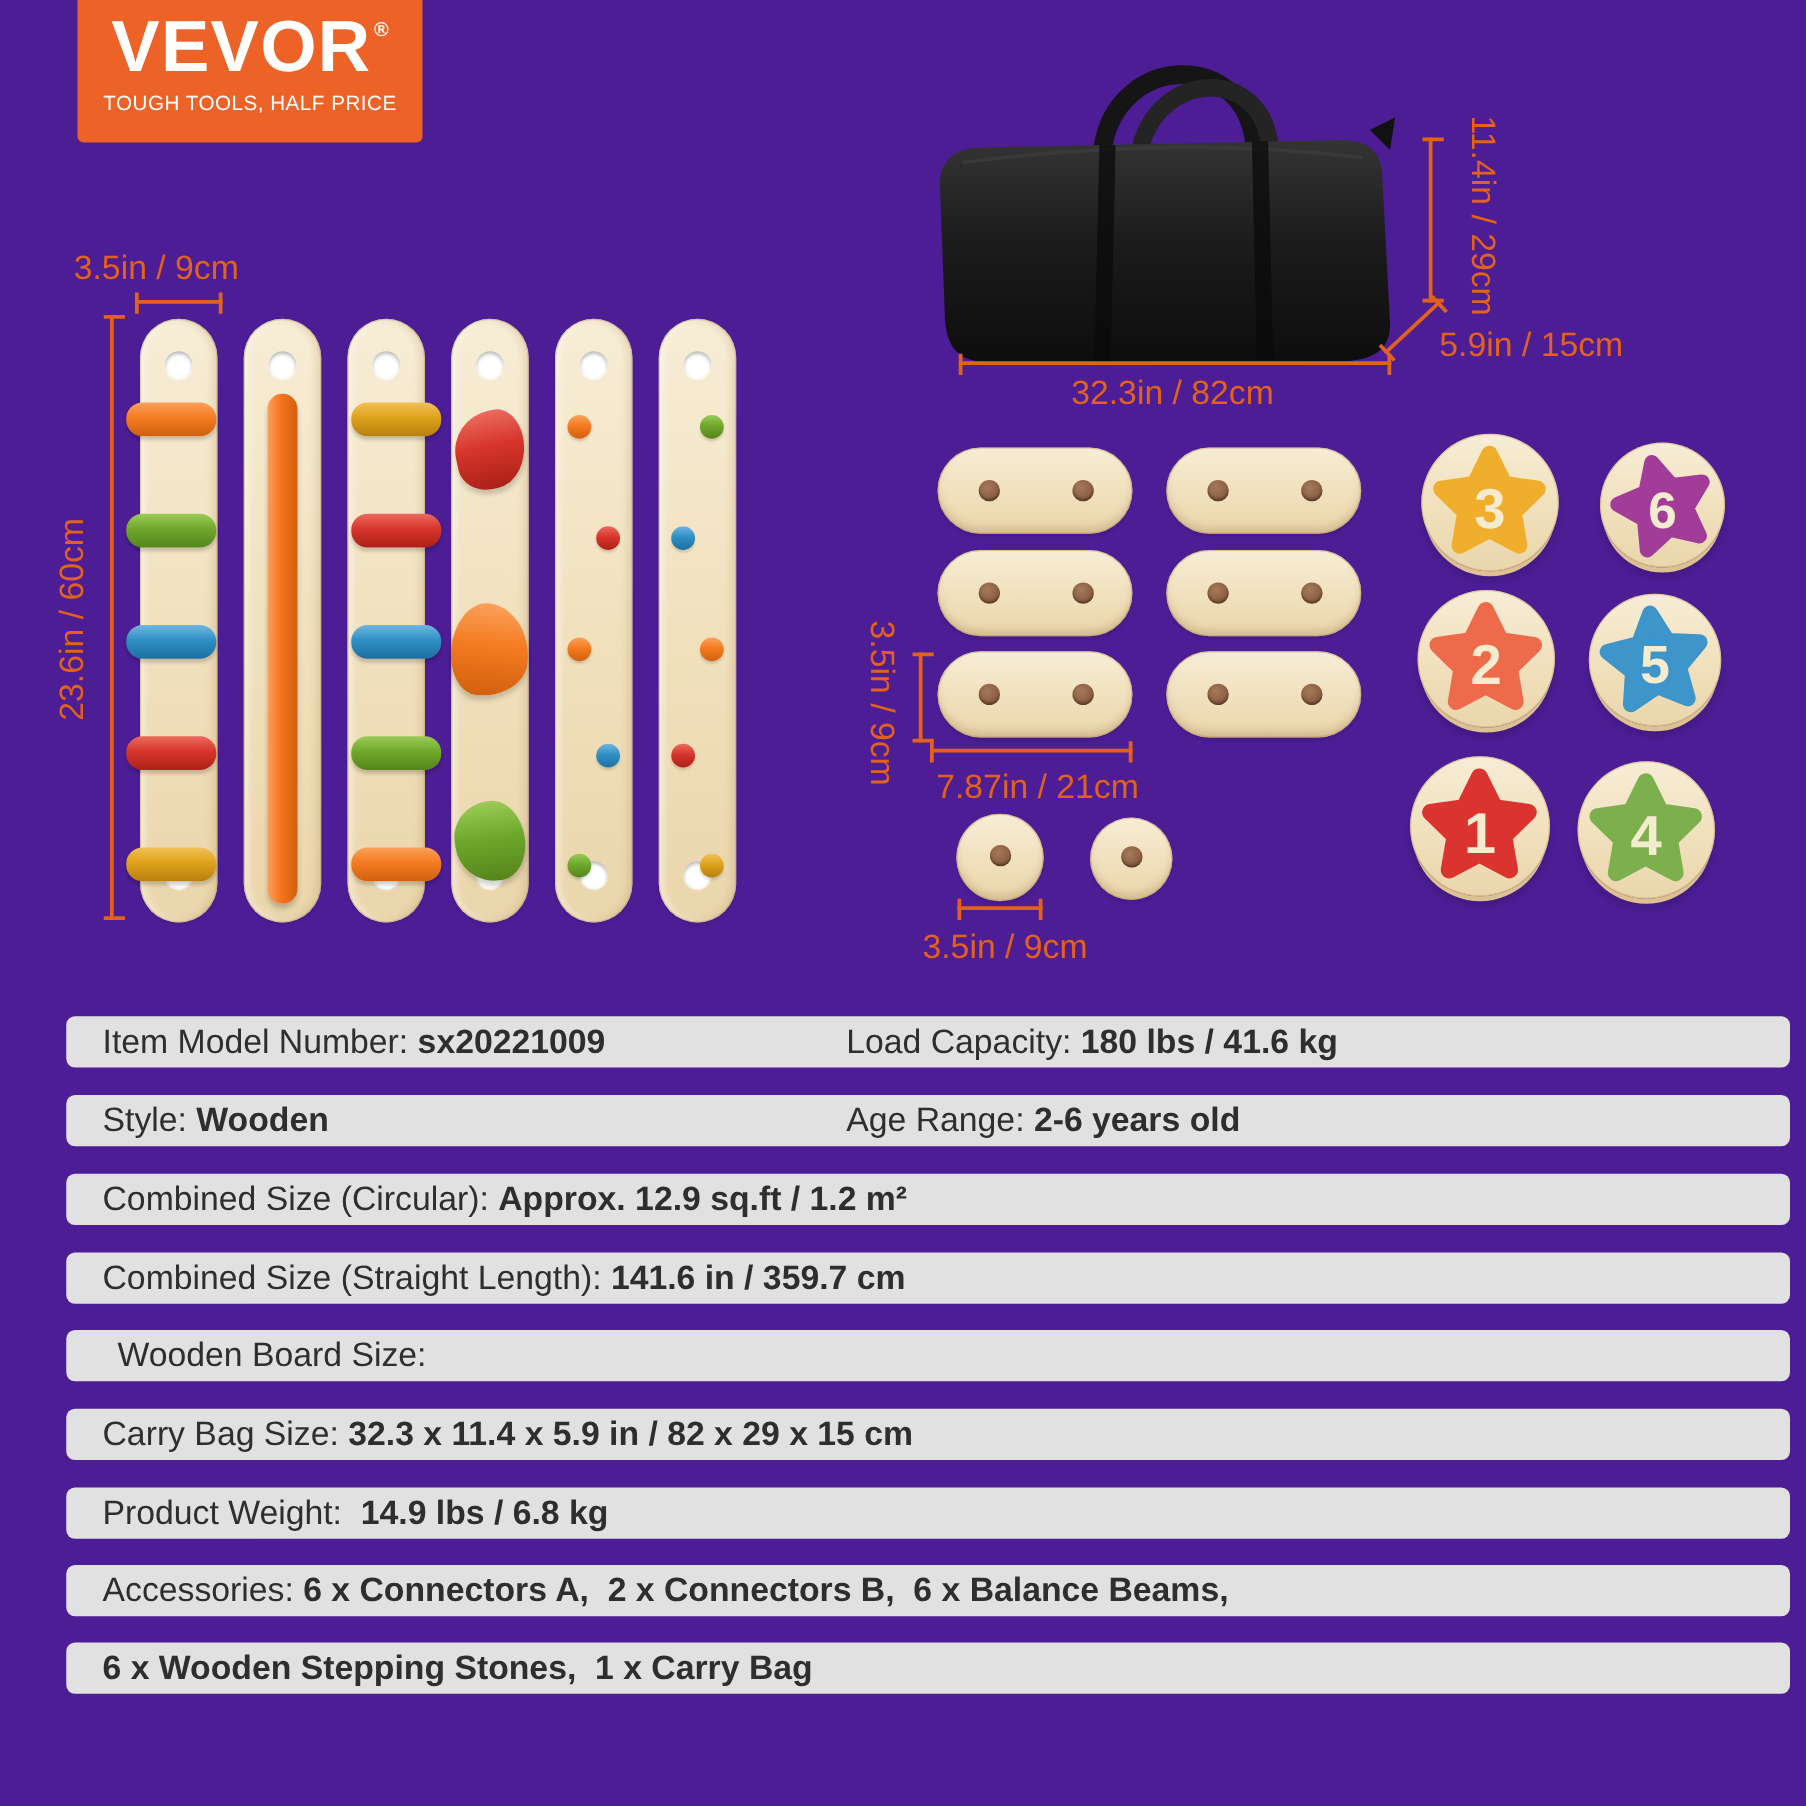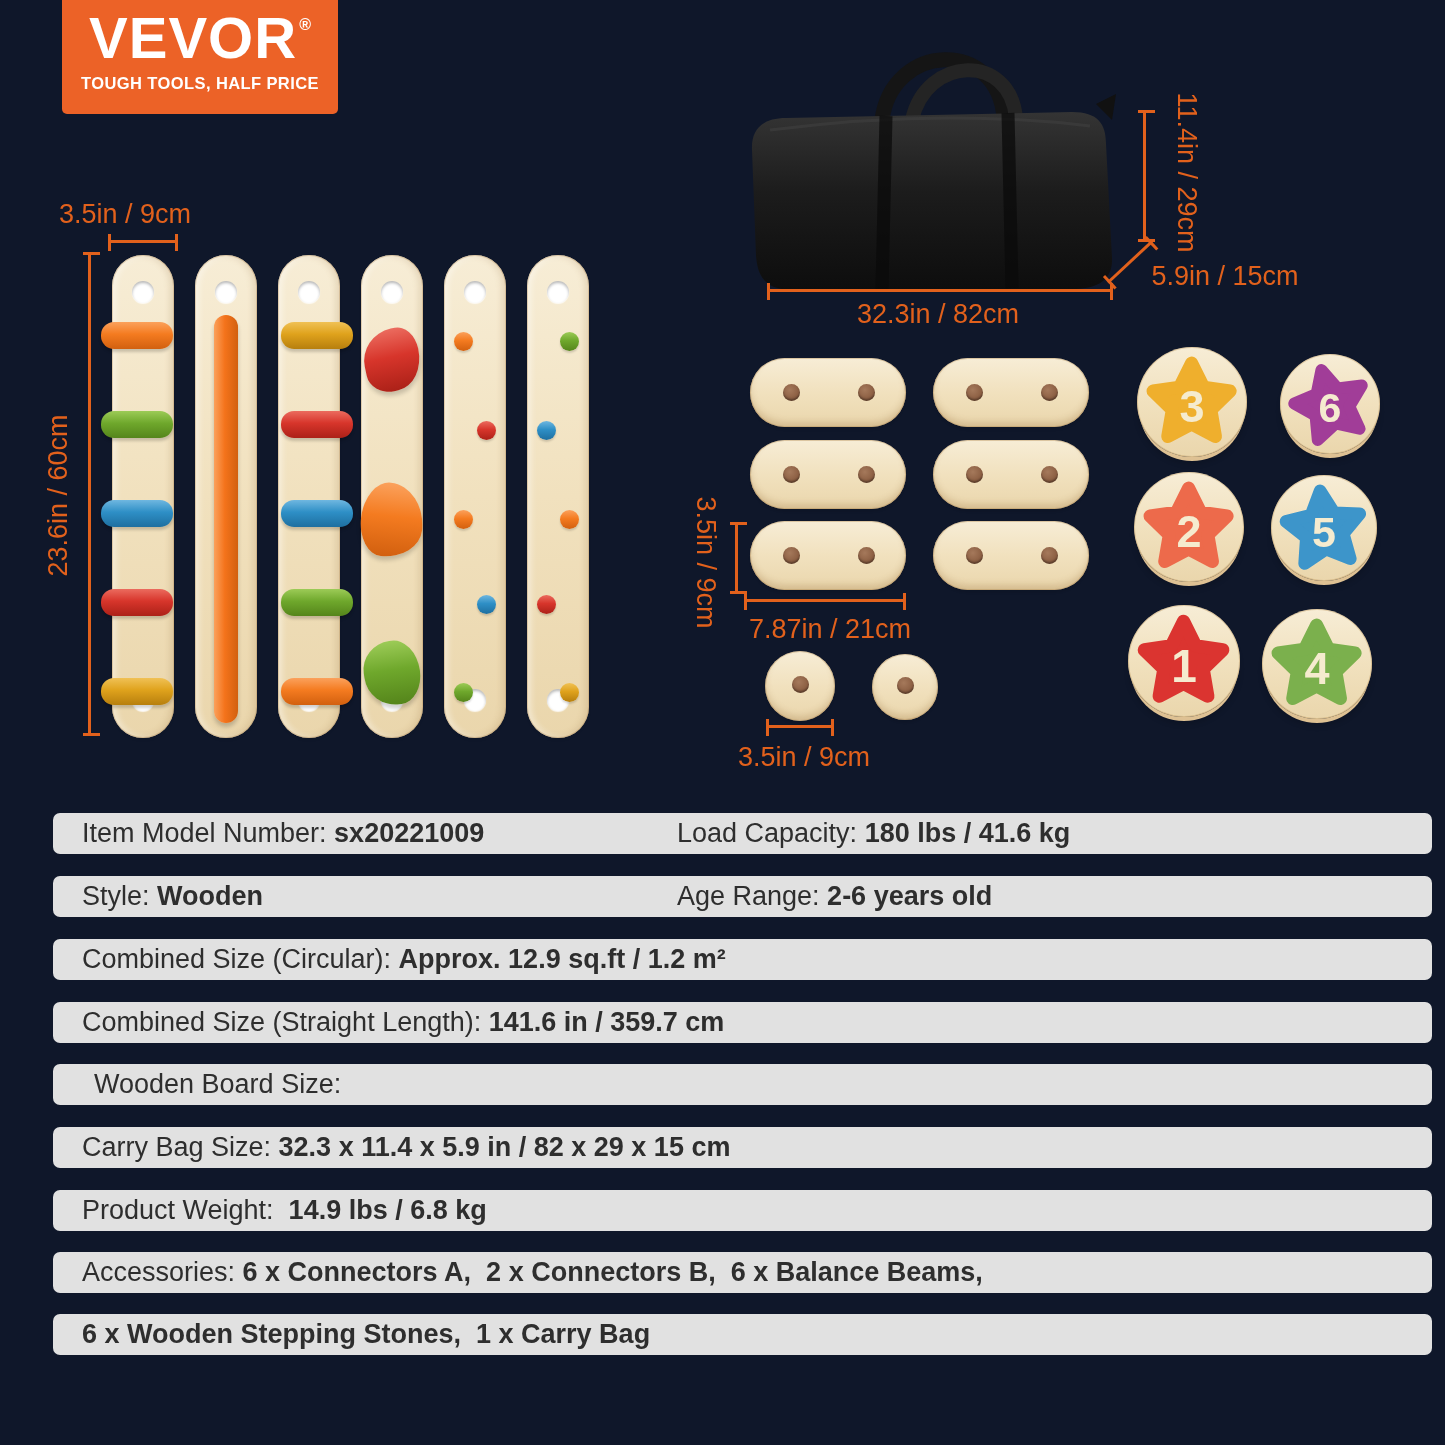--- a/index.html
+++ b/index.html
@@ -3,31 +3,31 @@
 <meta charset="utf-8">
 <style>
   :root{
     --dim:#E2611C;
     --brand:#EC6227;
     --gray:#E1E1E1;
     --ink:#2E2E2E;
   }
   html,body{margin:0;padding:0;background:#fff;}
   #stage{
-    position:relative;width:1445px;height:1445px;background:#0f172a;overflow:hidden;
+    position:relative;width:1445px;height:1445px;background:#4c1d95;overflow:hidden;
     font-family:"Liberation Sans", sans-serif;
   }
   
   .logo{
     position:absolute;left:62px;top:0;width:276px;height:114px;background:var(--brand);
     border-radius:0 0 5px 5px;text-align:center;color:#fff;
   }
   .logo-brand{font-size:58px;font-weight:900;line-height:1;margin-top:9px;letter-spacing:1px;display:inline-block;}
   .logo-reg{font-size:16px;font-weight:700;vertical-align:28px;margin-left:2px;}
-  .logo-tag{font-size:16.5px;font-weight:700;letter-spacing:.4px;margin-top:7px;}
+  .logo-tag{font-size:16.5px;font-weight:400;letter-spacing:.4px;margin-top:7px;}
   
   .dim-label{
     position:absolute;color:var(--dim);font-size:27px;line-height:27px;text-align:center;
     white-space:nowrap;z-index:30;
   }
   .rot-ccw{transform:rotate(-90deg);}
   .rot-cw{transform:rotate(90deg);}
   .dim-h{position:absolute;height:0;border-top:3px solid var(--dim);z-index:30;}
   .dim-h::before,.dim-h::after{content:"";position:absolute;top:-9px;width:3px;height:17px;background:var(--dim);}
   .dim-h::before{left:0;} .dim-h::after{right:0;}

